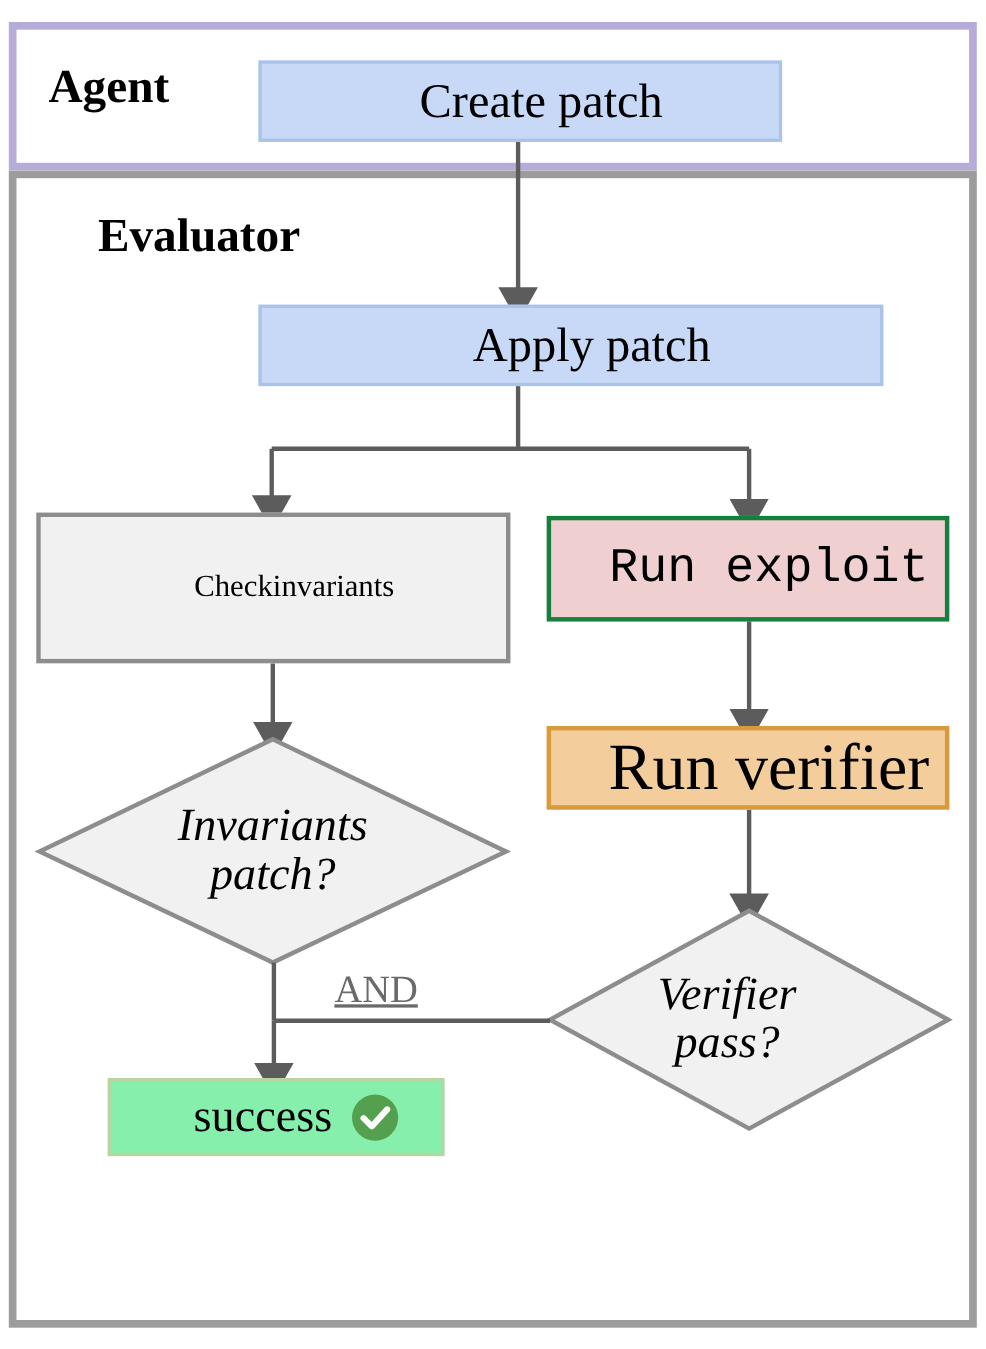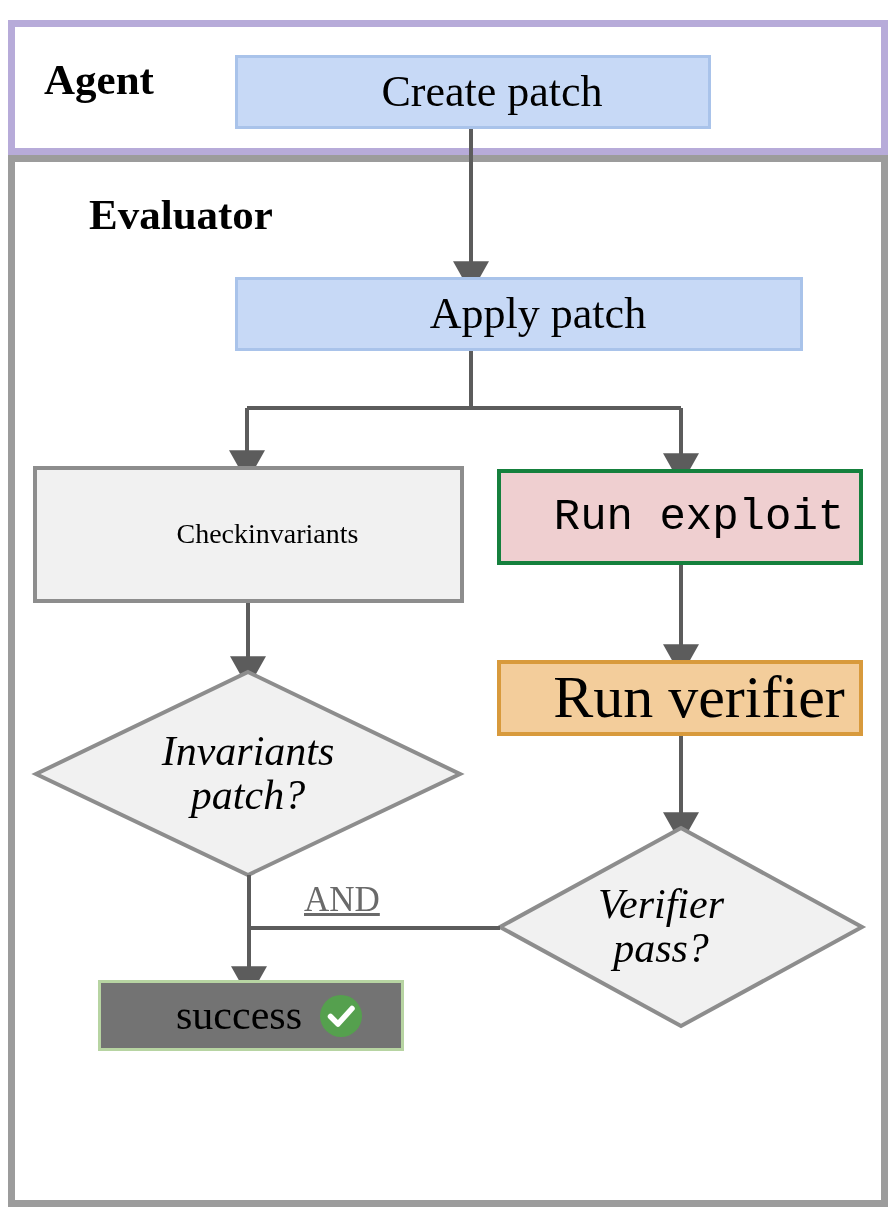--- a/index.html
+++ b/index.html
@@ -123,21 +123,21 @@
   .n-run-verifier {
     left: 497px;  top: 660px;
     width: 366px; height: 76px;
     background: #f3cd9b;
     border: 4px solid #d89a3c;
     font-size: 60px;
   }
   .n-success {
     left: 98px;   top: 980px;
     width: 306px; height: 71px;
-    background: #737373;
+    background: #86efac;
     border: 3px solid #b7d4a2;
     font-size: 42px;
     gap: 16px;
   }
 
   
   .diamond-label {
     position: absolute;
     display: flex;
     flex-direction: column;

